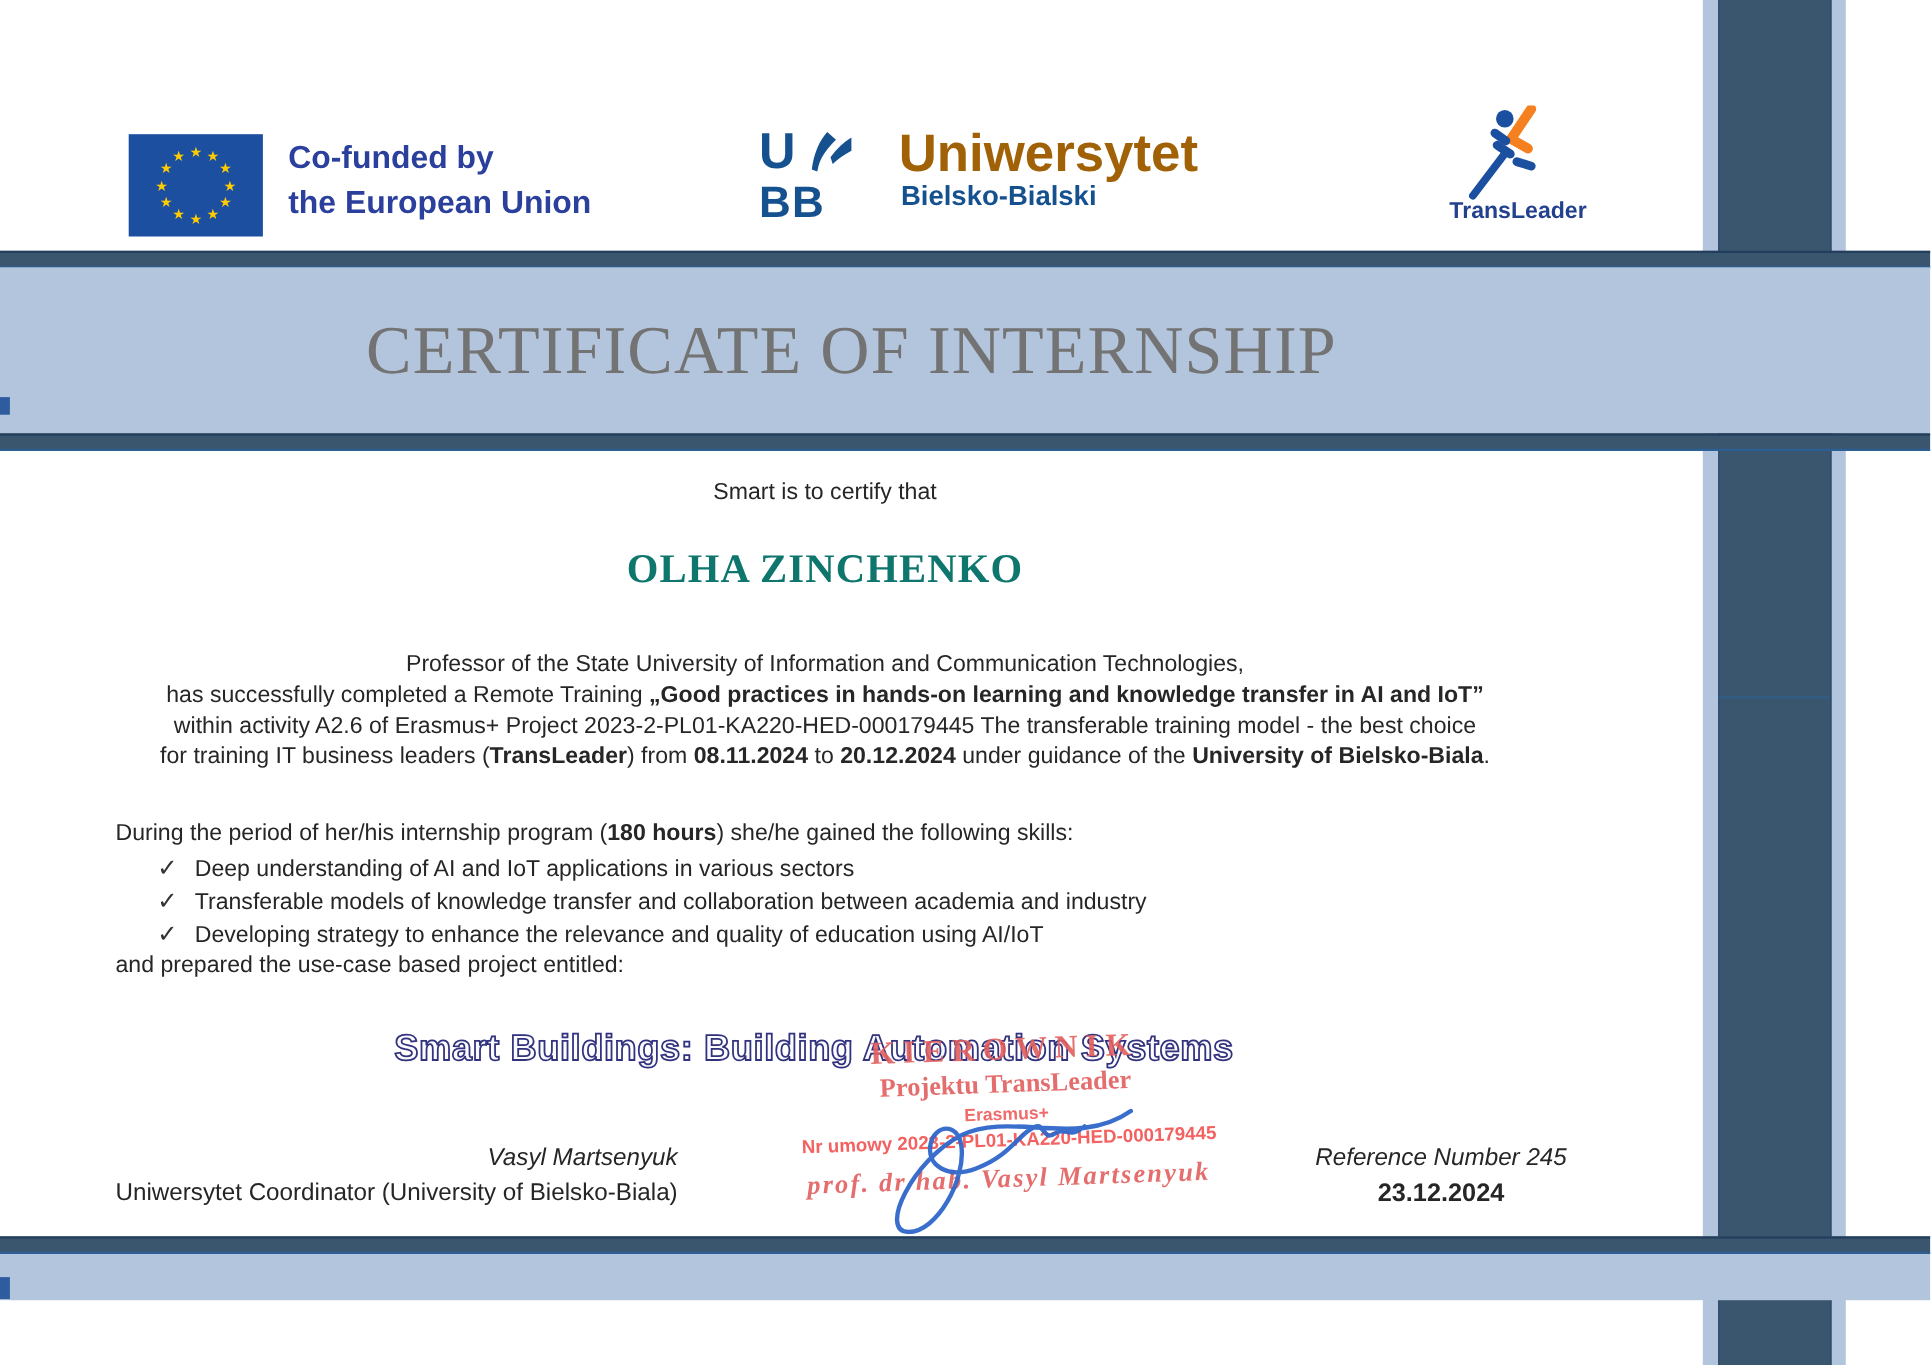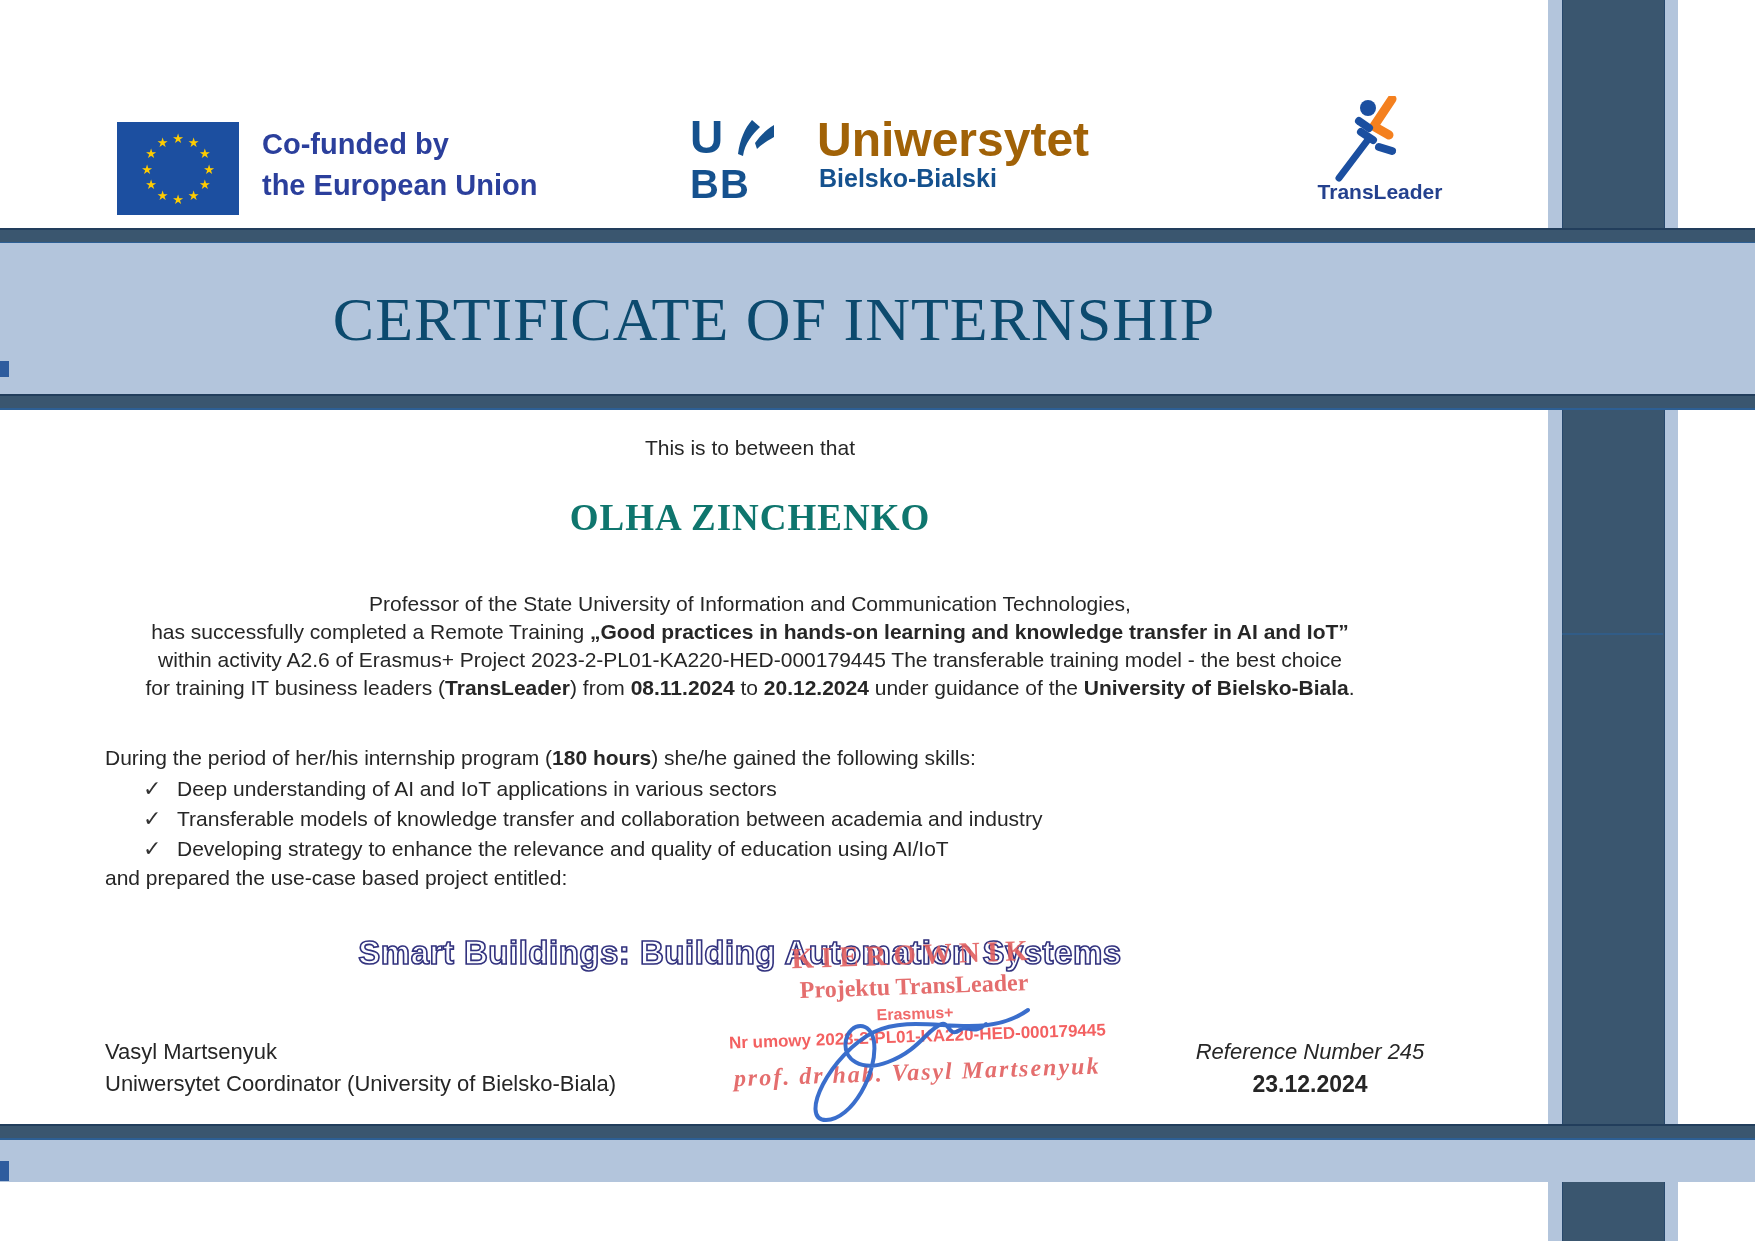--- a/index.html
+++ b/index.html
@@ -14,21 +14,21 @@
   .vbar-seam{position:absolute;left:14px;top:633px;width:101px;height:2px;background:#2d5f94;opacity:.65;}
 
   
   .strip{left:0;width:1755px;background:#3a566f;border-top:2px solid #223e5c;border-bottom:2px solid #2d5f94;
          box-sizing:border-box;z-index:2;}
   .strip-top{top:228px;height:16px;}
   .strip-bot{top:394px;height:16px;}
   .banner-light{left:0;top:243px;width:1755px;height:151px;background:#b3c5dc;z-index:2;}
   .banner-title{left:0;top:284px;width:1548px;text-align:center;z-index:3;
                 font-family:"Liberation Serif",serif;font-size:62px;font-weight:400;
-                color:#0c4a6e;letter-spacing:1px;}
+                color:#737373;letter-spacing:1px;}
 
   .lsq{left:0;width:9px;background:#2e5c9e;z-index:4;}
   .lsq1{top:361px;height:16px;}
   .lsq2{top:1161px;height:20px;}
 
   
   .eu-flag{left:117px;top:122px;width:122px;height:93px;background:#1c4fa0;z-index:3;}
   .eu-star{position:absolute;color:#ffcc00;font-size:13px;transform:translate(-50%,-50%);line-height:1;}
   .eu-text{left:262px;top:124px;z-index:3;font-size:29px;font-weight:700;color:#2b3f9c;line-height:41px;white-space:nowrap;}
   .ubb-mark{left:690px;top:114px;z-index:3;color:#15518e;font-weight:800;line-height:1;}
@@ -64,21 +64,21 @@
   .stamp-l1{font-family:"Liberation Serif",serif;font-size:29px;font-weight:800;letter-spacing:7px;}
   .stamp-l2{font-family:"Liberation Serif",serif;font-size:24px;font-weight:700;margin-top:2px;}
   .stamp-l3{font-size:16px;font-weight:600;margin-top:5px;color:#ef5b5b;}
   .stamp-l4{font-size:17px;font-weight:600;margin-top:4px;color:#f25050;white-space:nowrap;}
   .stamp-l5{font-family:"Liberation Serif",serif;font-style:italic;font-size:24px;font-weight:700;
             margin-top:12px;letter-spacing:2px;white-space:nowrap;}
   .signature{left:770px;top:982px;z-index:6;}
 
   
   .f-left{left:105px;top:1036px;z-index:3;font-size:22px;line-height:32px;white-space:nowrap;}
-  .f-left .it{}
+  .f-left .it{font-style:italic;text-align:right;}
   .f-right{left:1160px;top:1036px;width:300px;text-align:center;z-index:3;font-size:22px;line-height:32px;}
   .f-right .it{font-style:italic;}
   .f-right .dt{font-weight:700;font-size:23px;}
 
   
   .band-dark{top:1124px;height:16px;}
   .band-light{left:0;top:1140px;width:1755px;height:42px;background:#b3c5dc;z-index:3;}
 </style>
 </head>
 <body>
@@ -134,21 +134,21 @@
     </svg>
   </div>
   <div class="abs tl-label">TransLeader</div>
 
   <div class="abs strip strip-top"></div>
   <div class="abs banner-light"></div>
   <div class="abs strip strip-bot"></div>
   <div class="abs banner-title">CERTIFICATE OF INTERNSHIP</div>
   <div class="abs lsq lsq1"></div>
 
-  <div class="abs txt center-col certify">This is to between that</div>
+  <div class="abs txt center-col certify">Smart is to certify that</div>
   <div class="abs txt center-col recipient">OLHA ZINCHENKO</div>
 
   <div class="abs txt center-col para">
     <div><span>Professor of the  State University of Information and Communication Technologies,</span></div>
     <div><span>has successfully completed a Remote Training </span><span style="font-weight: 700;">„Good practices in hands-on learning and knowledge transfer in AI and IoT”</span></div>
     <div><span>within activity A2.6 of Erasmus+ Project 2023-2-PL01-KA220-HED-000179445 The transferable training model - the best choice</span></div>
     <div><span>for training IT business leaders (</span><span style="font-weight: 700;">TransLeader</span><span>) from </span><span style="font-weight: 700;">08.11.2024</span><span> to </span><span style="font-weight: 700;">20.12.2024</span><span> under guidance of the </span><span style="font-weight: 700;">University of Bielsko-Biala</span><span>.</span></div>
   </div>
 
   <div class="abs txt leftline during"><span>During the period of her/his internship program (</span><span style="font-weight: 700;">180 hours</span><span>) she/he gained the following skills:</span></div>

